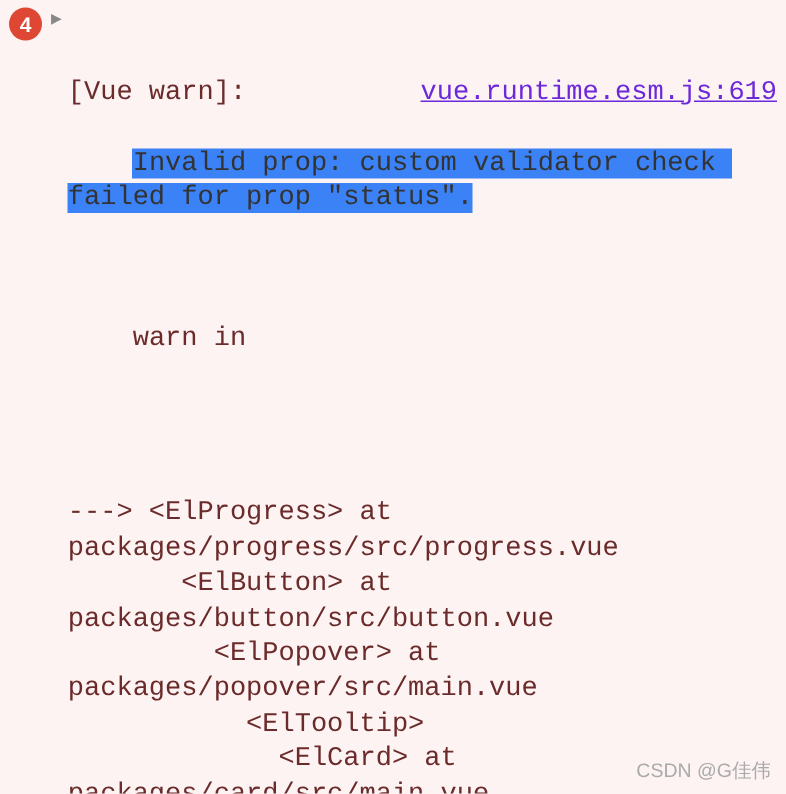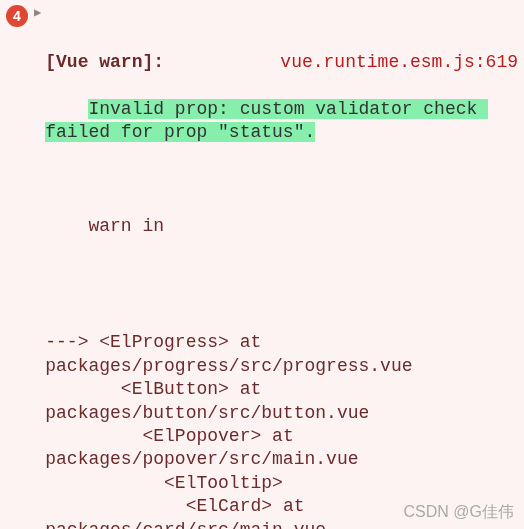--- a/index.html
+++ b/index.html
@@ -47,39 +47,39 @@
       font-size: 12px;
       cursor: pointer;
     }
     .message-content {
       flex: 1;
       white-space: pre-wrap;
       word-break: break-word;
     }
     .warn-prefix {
       color: #6b2b2b;
-      font-weight: bold;
     }
     .source-link {
-      color: #b91c1c;
+      color: #6d28d9;
+      text-decoration: underline;
       cursor: pointer;
       float: right;
     }
     .highlighted {
-      background: #86efac;
+      background: #3b82f6;
       color: #333;
     }
     .trace-line {
       display: block;
     }
     .watermark {
       position: absolute;
       bottom: 6px;
       right: 10px;
-      font-size: 16px;
+      font-size: 13px;
       color: #aaa;
       font-family: Arial, sans-serif;
     }
     .first-line {
       display: flex;
       justify-content: space-between;
       align-items: baseline;
     }
   </style>
 </head>

